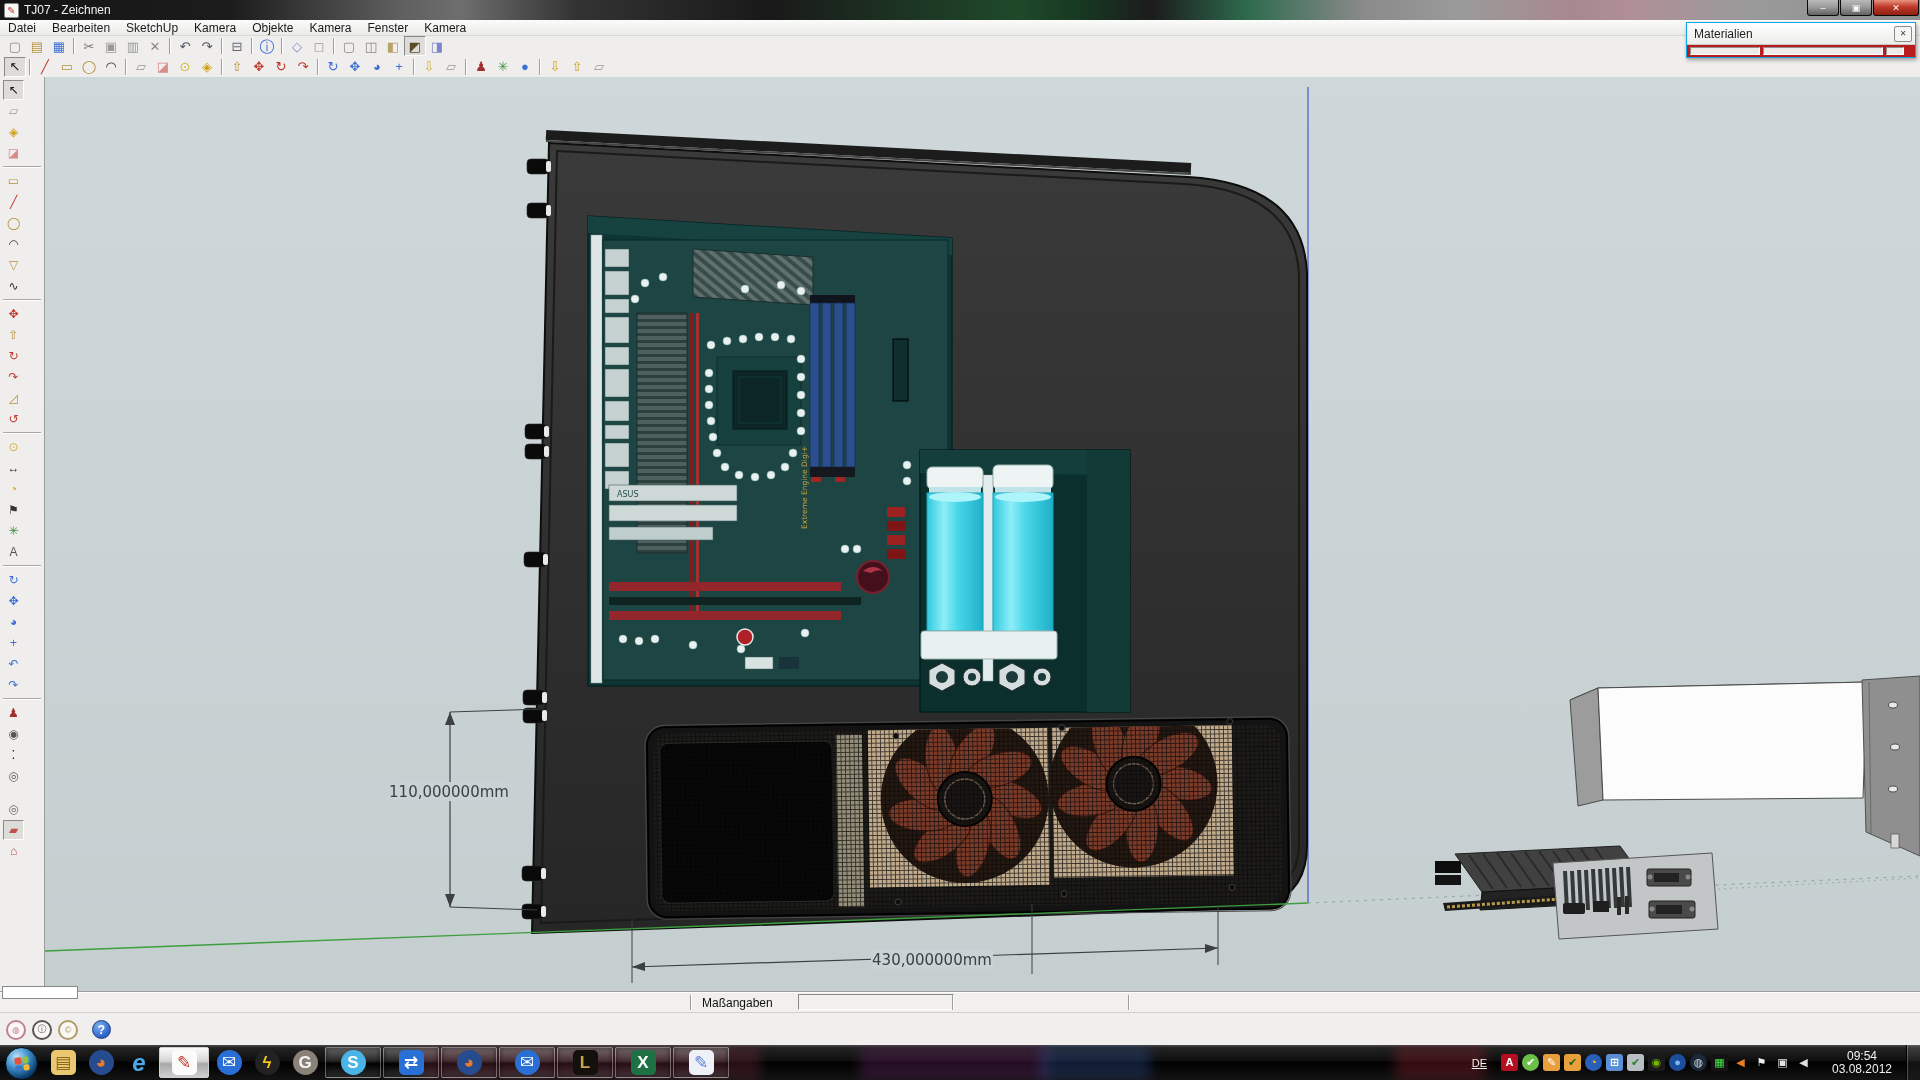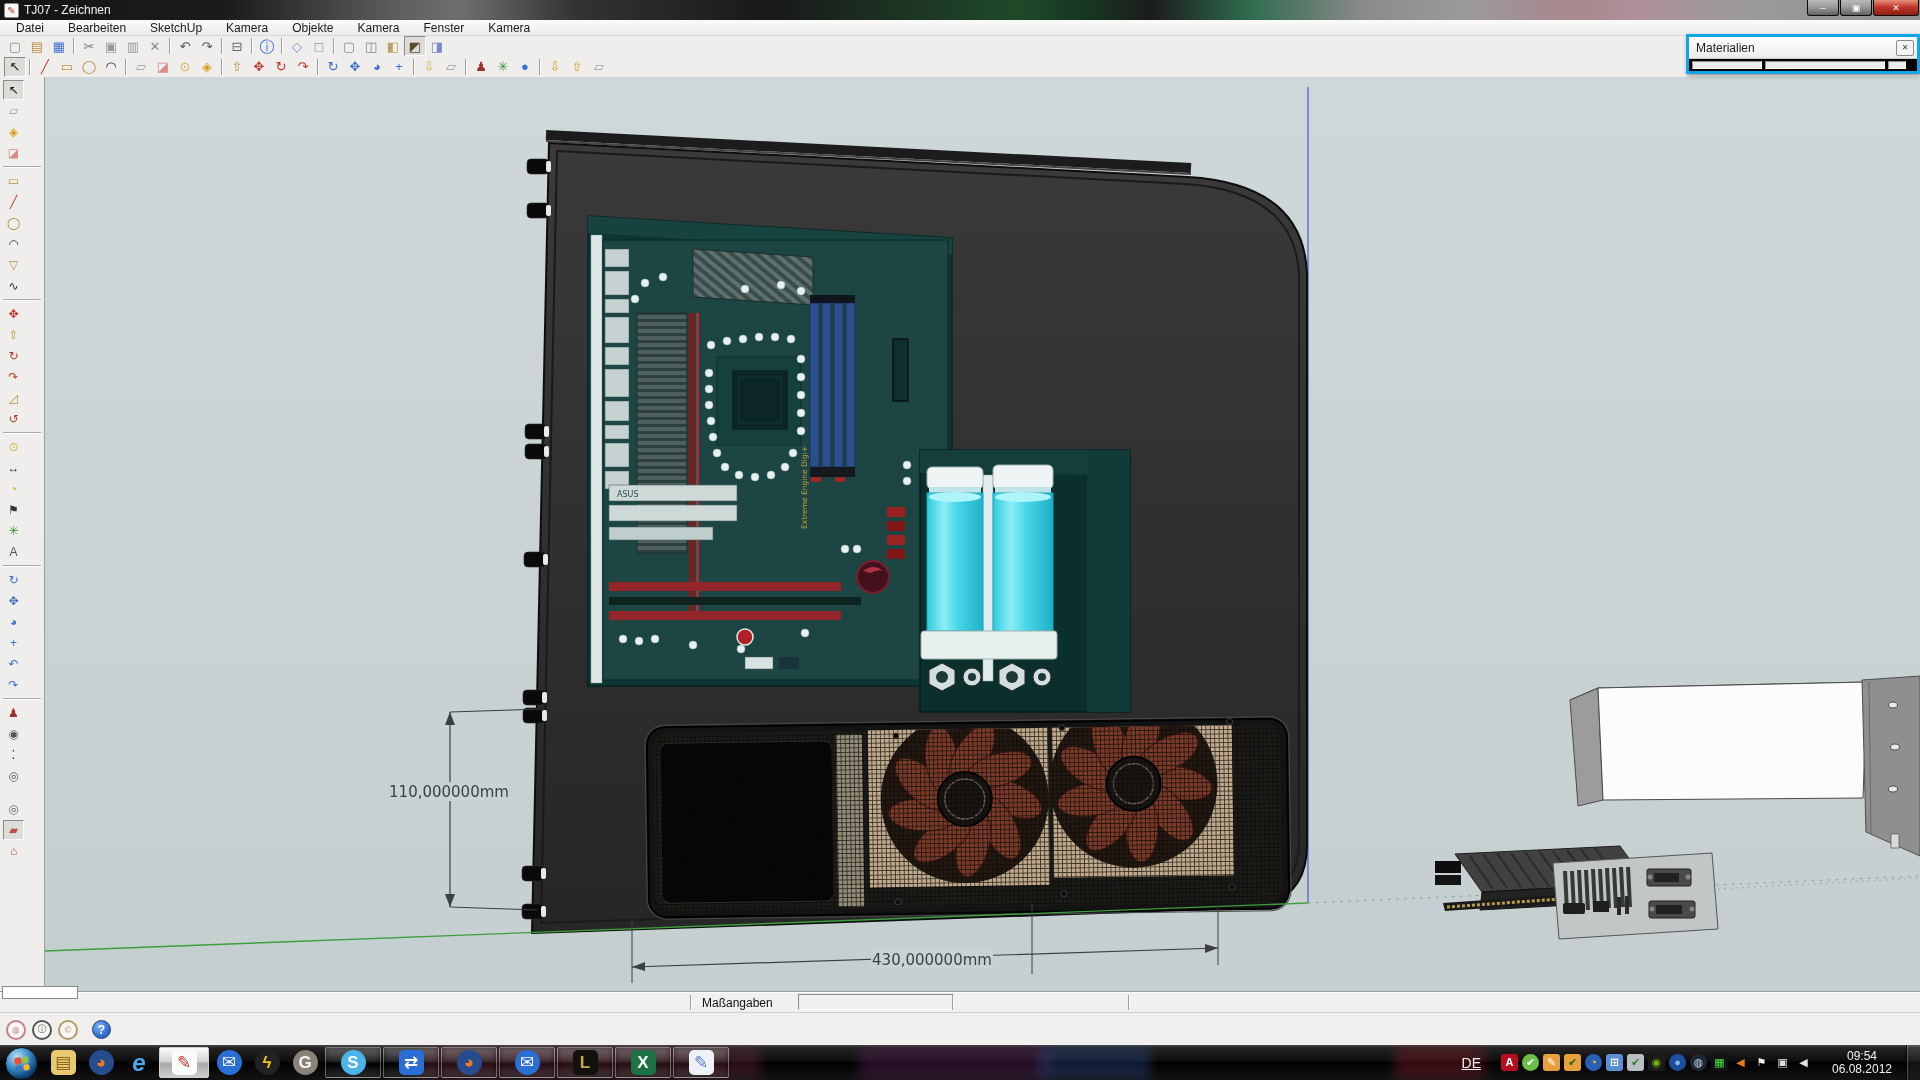--- a/index.html
+++ b/index.html
@@ -13,41 +13,41 @@
   #app-icon{width:13px;height:13px;margin:0 5px 0 4px;background:#f7f7f5;border:1px solid #888;
     border-radius:2px;display:flex;align-items:center;justify-content:center;font-size:10px;color:#c0392b;}
   #win-controls{position:absolute;right:0;top:0;display:flex;}
   .win-btn{width:30px;height:15px;display:flex;align-items:center;justify-content:center;
     font-size:9px;color:#fff;border:1px solid #0a0a0a;border-top:none;
     background:linear-gradient(rgba(255,255,255,.35),rgba(255,255,255,.08) 45%,rgba(0,0,0,.35));
     border-radius:0 0 3px 3px;margin-right:1px;}
   .win-btn.close{width:44px;background:linear-gradient(#e8937c,#c0392b 45%,#8e1f12);}
   #menubar{position:absolute;left:0;top:20px;width:1920px;height:15px;background:linear-gradient(#fbfbfa,#ebebe9);
     display:flex;align-items:center;font-size:12px;color:#1a1a1a;border-bottom:1px solid #d8d8d6;}
-  .menu-item{padding:0 8px;height:15px;display:flex;align-items:center;margin-left:8px;}
+  .menu-item{padding:0 8px;height:15px;display:flex;align-items:center;}
   #toolbar1{position:absolute;left:0;top:36px;width:1920px;height:20px;}
   #toolbar2{position:absolute;left:0;top:56px;width:1920px;height:21px;}
   .tb{background:#efeeec;display:flex;align-items:center;padding-left:4px;border-bottom:1px solid #dcdcda;}
   .icon-btn{display:flex;align-items:center;justify-content:center;width:20px;height:18px;
     border:1px solid transparent;font-size:13px;line-height:1;user-select:none;}
   .icon-btn.active{background:#dddcd8;border-color:#8a8a8a #ffffff #ffffff #8a8a8a;}
   .tb .sep{width:0;height:16px;border-left:1px solid #9d9d9b;border-right:1px solid #fff;margin:0 3px;}
   
   #palette{position:absolute;left:0;top:77px;width:45px;height:915px;background:#efeeec;
     border-right:1px solid #9d9d9b;display:flex;flex-wrap:wrap;align-content:flex-start;
     padding:3px 0 0 3px;box-sizing:border-box;}
   #palette .icon-btn{width:19px;height:18px;margin:0 1px 1px 0;font-size:12px;}
   #palette .sep{width:38px;height:0;border-top:1px solid #a8a8a6;border-bottom:1px solid #fff;margin:2px 1px 3px 0;}
   #palette .gap{width:38px;height:12px;}
   
   #viewport{position:absolute;left:45px;top:77px;width:1875px;height:915px;
     background:linear-gradient(#ced7d9,#c5cfd0);}
   
-  #materials-panel{position:absolute;left:1686px;top:34px;width:228px;z-index:40;
-    border:3px solid #0ea5e9;background:#000000;box-shadow:1px 2px 4px rgba(0,0,0,.35);}
+  #materials-panel{position:absolute;left:1686px;top:22px;width:228px;z-index:40;
+    border:1px solid #0ea5e9;background:#b91c1c;box-shadow:1px 2px 4px rgba(0,0,0,.35);}
   .mp-title{height:21px;display:flex;align-items:center;justify-content:space-between;
     background:linear-gradient(#ffffff,#ececea);font-size:12px;color:#222;padding:0 3px 0 7px;}
   .mp-close{width:16px;height:14px;border:1px solid #8a8a8a;background:#f4f4f2;font-size:8px;
     display:flex;align-items:center;justify-content:center;color:#444;border-radius:2px;}
   .mp-strip{height:12px;border-top:1px solid #c8c8c6;display:flex;align-items:center;padding:0 3px;gap:3px;}
   .mp-seg{height:6px;border:1px solid #8f8f8d;border-bottom-color:#fff;border-right-color:#fff;background:#eceuea;background:#ecebe9;}
   
   #measurebar{position:absolute;left:0;top:992px;width:1920px;height:20px;background:#f1f0ee;
     border-top:1px solid #fff;box-shadow:0 -1px 0 #9d9d9b;font-size:12px;color:#111;}
   #measure-label{position:absolute;left:702px;top:3px;}
@@ -76,21 +76,21 @@
     background:linear-gradient(#fafafa,#d6d6d6 45%,#a8a8a8 55%,#cfcfcf);}
   .tb-glyph{width:25px;height:25px;border-radius:5px;display:flex;align-items:center;justify-content:center;
     font-size:17px;font-weight:bold;line-height:1;}
   #start-orb{position:absolute;left:5px;top:2px;width:31px;height:31px;border-radius:50%;
     background:radial-gradient(circle at 35% 28%,#b8e2f8,#3c8cc8 40%,#0c3f6e 72%,#041f35);
     border:1px solid #02111e;display:flex;align-items:center;justify-content:center;}
   #start-flag{width:14px;height:14px;display:grid;grid-template-columns:1fr 1fr;grid-template-rows:1fr 1fr;
     gap:1px;transform:rotate(-8deg);}
   #start-flag span{border-radius:2px;}
   #tray{position:absolute;right:0;top:0;height:35px;display:flex;align-items:center;color:#f0f0f0;}
-  #tray-lang{font-size:14px;margin-right:18px;text-decoration:underline;}
+  #tray-lang{font-size:11px;margin-right:12px;text-decoration:underline;}
   .tray-icon{width:17px;height:17px;border-radius:3px;display:flex;align-items:center;justify-content:center;
     font-size:11px;line-height:1;margin:0 2px;font-weight:bold;}
   #clock{width:76px;text-align:center;font-size:12px;line-height:13px;margin:0 6px 0 10px;}
   #show-desktop{width:13px;height:35px;border-left:1px solid #000;box-shadow:inset 1px 0 0 rgba(255,255,255,.25);
     background:linear-gradient(rgba(255,255,255,.12),rgba(255,255,255,.02));}
   svg text{font-family:"DejaVu Sans","Liberation Sans",sans-serif;}
 </style>
 </head>
 <body>
 
@@ -816,17 +816,17 @@
         <div class="tray-icon" style="color: rgb(127, 180, 240); background: rgb(27, 79, 158); border-radius: 50%;">●</div>
         <div class="tray-icon" style="color: rgb(207, 219, 229); background: rgb(27, 40, 56); border-radius: 50%;">◍</div>
         <div class="tray-icon" style="color: rgb(66, 232, 66); background: rgb(20, 20, 20);">▦</div>
         <div class="tray-icon" style="color: rgb(232, 124, 31);">◀</div>
         <div class="tray-icon" style="color: rgb(240, 240, 240);">⚑</div>
         <div class="tray-icon" style="color: rgb(224, 224, 224);">▣</div>
         <div class="tray-icon" style="color: rgb(224, 224, 224);">◀</div>
       </div>
     <div id="clock">
       <div>09:54</div>
-      <div>06.08.2012</div>
+      <div>03.08.2012</div>
     </div>
     <div id="show-desktop"></div>
   </div>
 </div>
 
 </body></html>

